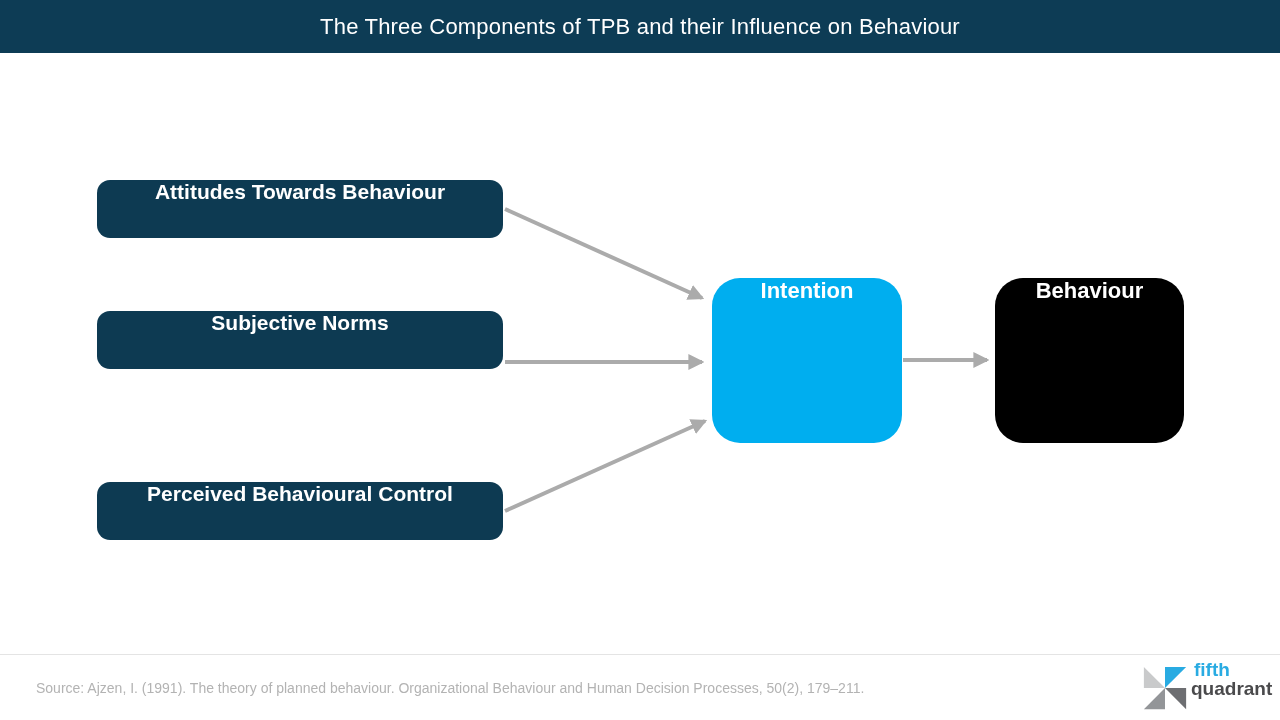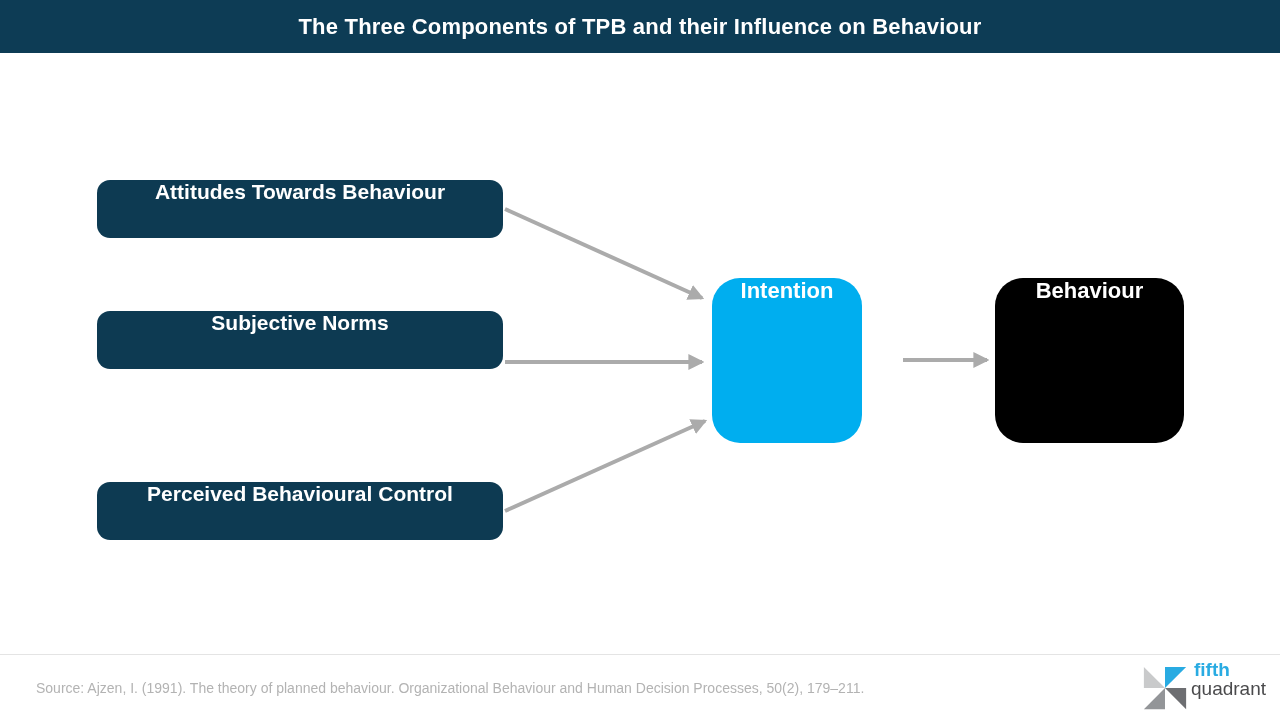--- a/index.html
+++ b/index.html
@@ -5,56 +5,56 @@
   html, body { margin:0; padding:0; }
   body {
     width:1280px; height:720px; position:relative; overflow:hidden;
     background:#ffffff; font-family:"Liberation Sans", sans-serif;
   }
   .header {
     position:absolute; top:0; left:0; width:1280px; height:53px;
     background:#0D3C55; display:flex; align-items:center; justify-content:center;
   }
   .header .title {
-    color:#ffffff; font-size:22px; font-weight:bold; letter-spacing:.2px; margin:0;
+    color:#ffffff; font-size:22px; font-weight:normal; letter-spacing:.2px; margin:0;
   }
   .node {
     position:absolute; display:flex; justify-content:center;
     color:#ffffff; font-weight:bold; text-align:center; box-sizing:border-box;
   }
   .factor {
     left:97px; width:406px; height:58px; background:#0D3A52;
     border-radius:13px; font-size:21px;
   }
   .factor-0 { top:180px; }
   .factor-1 { top:311px; }
   .factor-2 { top:482px; }
   .intention {
-    left:712px; top:278px; width:150px; height:165px;
+    left:712px; top:278px; width:190px; height:165px;
     background:#00AEEF; border-radius:28px; font-size:22px;
   }
   .behaviour {
     left:995px; top:278px; width:189px; height:165px;
     background:#000000; border-radius:28px; font-size:22px;
   }
   .arrows { position:absolute; top:0; left:0; pointer-events:none; }
   .footer-divider {
     position:absolute; top:654px; left:0; width:1280px; height:1px;
     background:#E4E4E4;
   }
   .source-text {
     position:absolute; left:36px; top:680px; font-size:14px; color:#B3B3B3;
   }
   .logo {
     position:absolute; left:1139px; top:660px; height:58px;
     display:flex; align-items:flex-start;
   }
   .logo-text { margin-left:3px; line-height:1.02; }
   .logo-fifth { display:block; color:#29ABE2; font-weight:bold; font-size:19px; }
-  .logo-quadrant { display:block; color:#4A4A4C; font-size:19px; margin-left:-3px; }
+  .logo-quadrant { display:block; color:#4A4A4C; font-size:19px; margin-left:-3px;font-weight:bold; }
 </style>
 </head>
 <body>
 
 <div class="header">
   <h1 class="title">The Three Components of TPB and their Influence on Behaviour</h1>
 </div>
 
 <svg class="arrows" width="1280" height="720" viewBox="0 0 1280 720">
   <defs>

